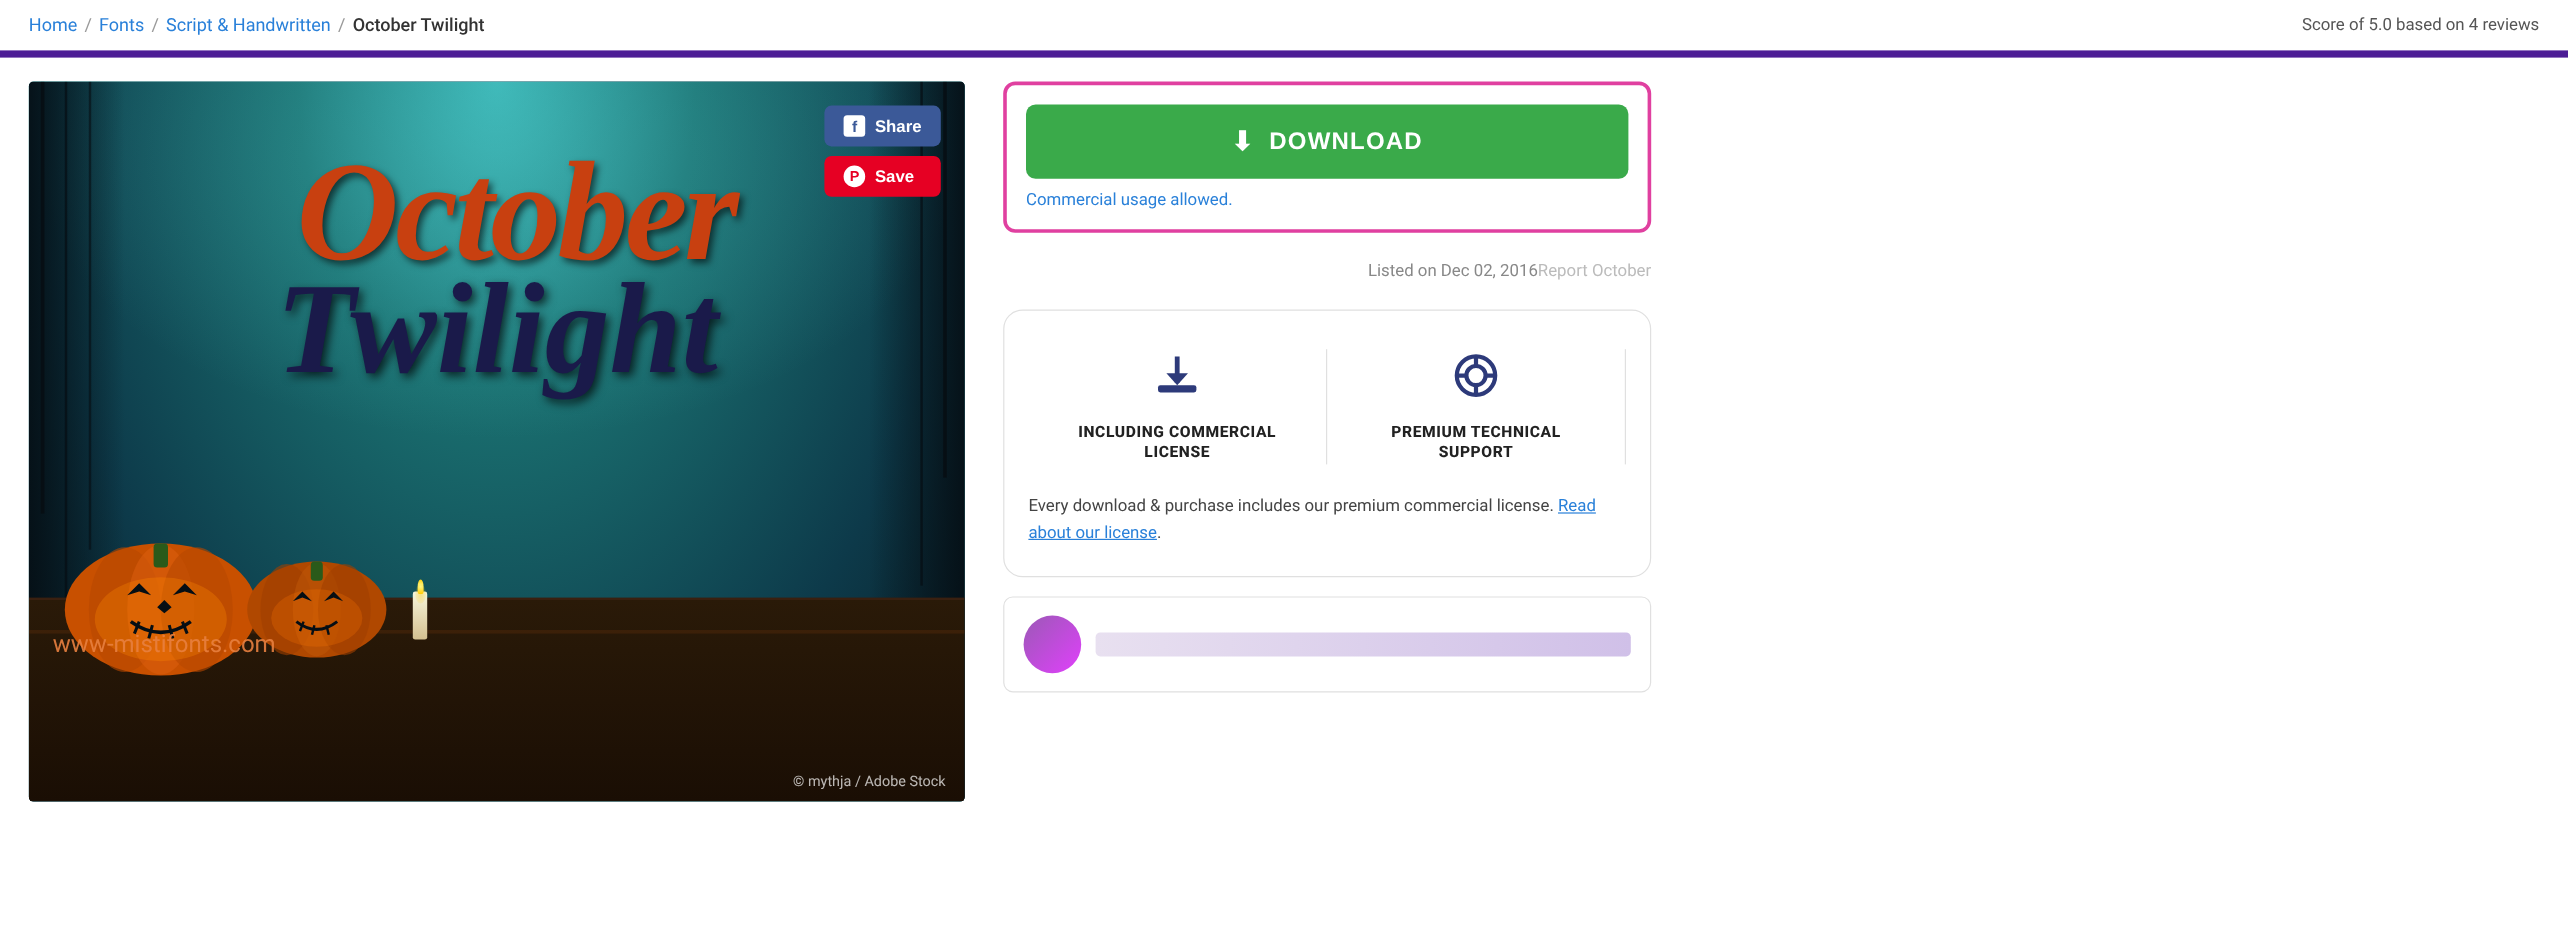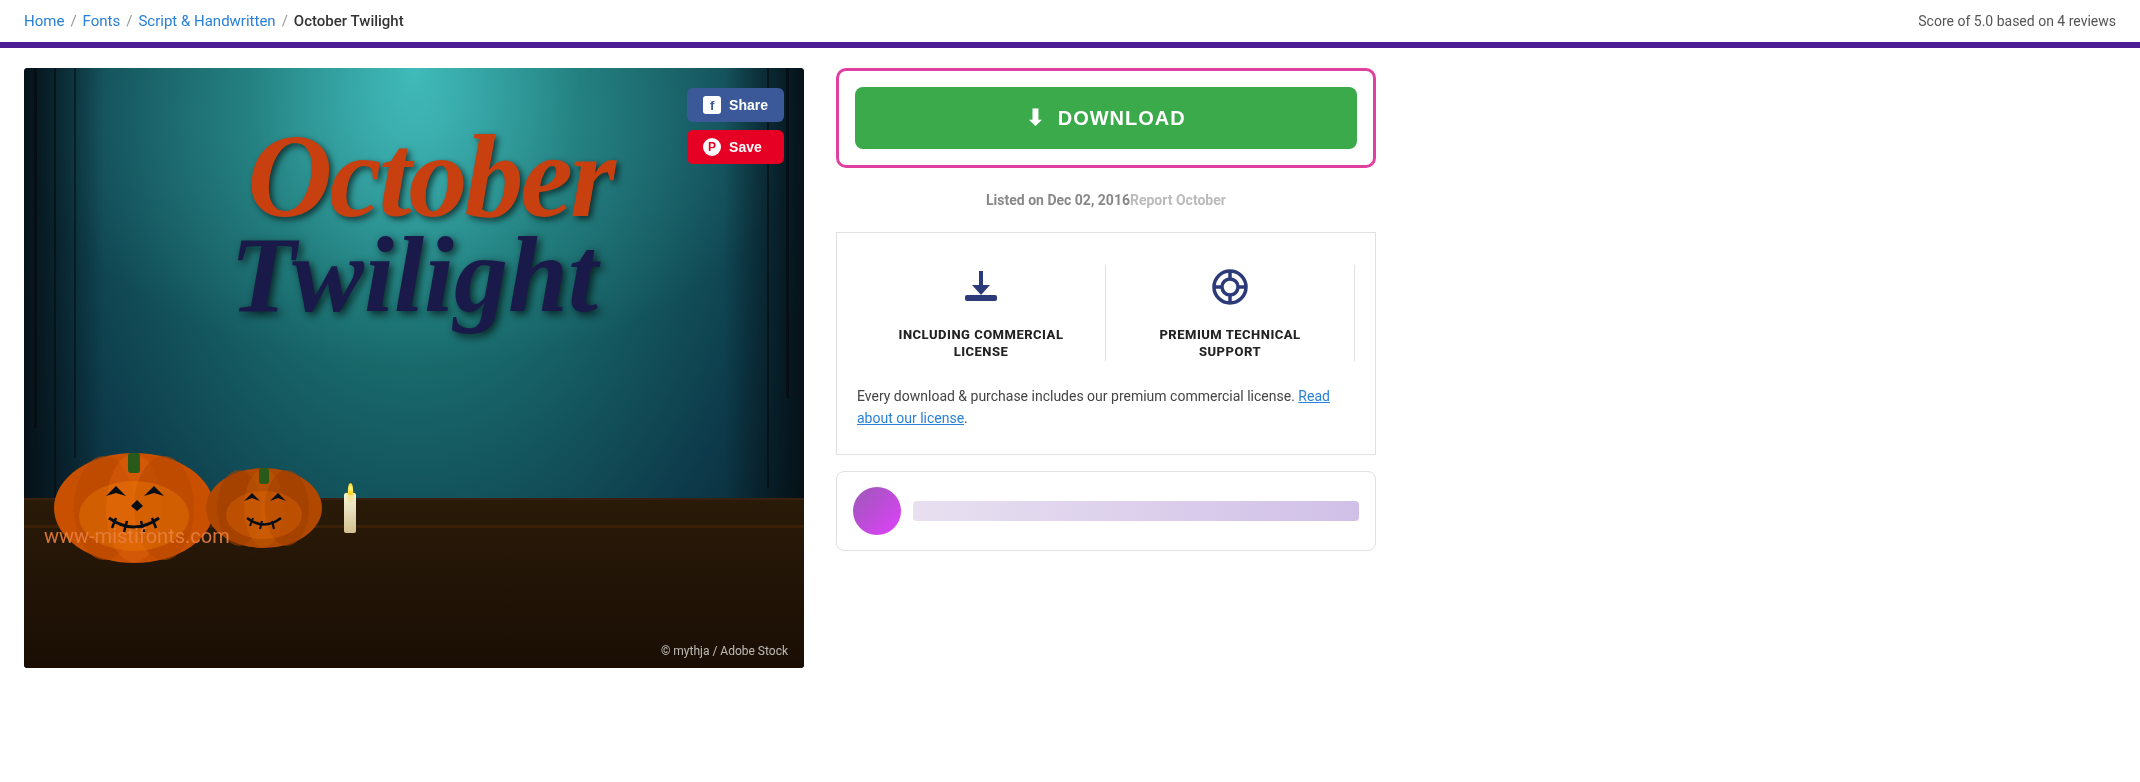--- a/index.html
+++ b/index.html
@@ -164,37 +164,36 @@
       color: #2980d9;
       font-size: 14px;
       margin-top: 10px;
       text-decoration: none;
       display: block;
     }
 
     
     .listed-row {
       display: flex;
-      justify-content: center;
+      justify-content: flex-end;
       align-items: center;
       color: #888;
       font-size: 14px;
       padding: 8px 0;
-      font-weight: bold;
     }
     .report-link {
       color: #bbb;
       text-decoration: none;
       font-size: 14px;
     }
 
     
     .features-box {
       border: 1px solid #e0e0e0;
-      border-radius: 0;
+      border-radius: 16px;
       padding: 32px 20px 24px;
       background: #fff;
     }
     .features-icons {
       display: flex;
       justify-content: space-around;
       margin-bottom: 24px;
     }
     .feature-item {
       display: flex;
@@ -351,20 +350,21 @@
     </div>
   </div>
 
   <div class="right-panel">
 
     <div class="download-section">
       <button class="download-btn">
         <span style="font-size:22px;">⬇</span>
         <span>DOWNLOAD</span>
       </button>
+      <a href="#" class="commercial-text">Commercial usage allowed.</a>
     </div>
 
     <div class="listed-row">
       <span>Listed on Dec 02, 2016</span>
       <a href="#" class="report-link">Report October</a>
     </div>
 
     <div class="features-box">
       <div class="features-icons">
 

